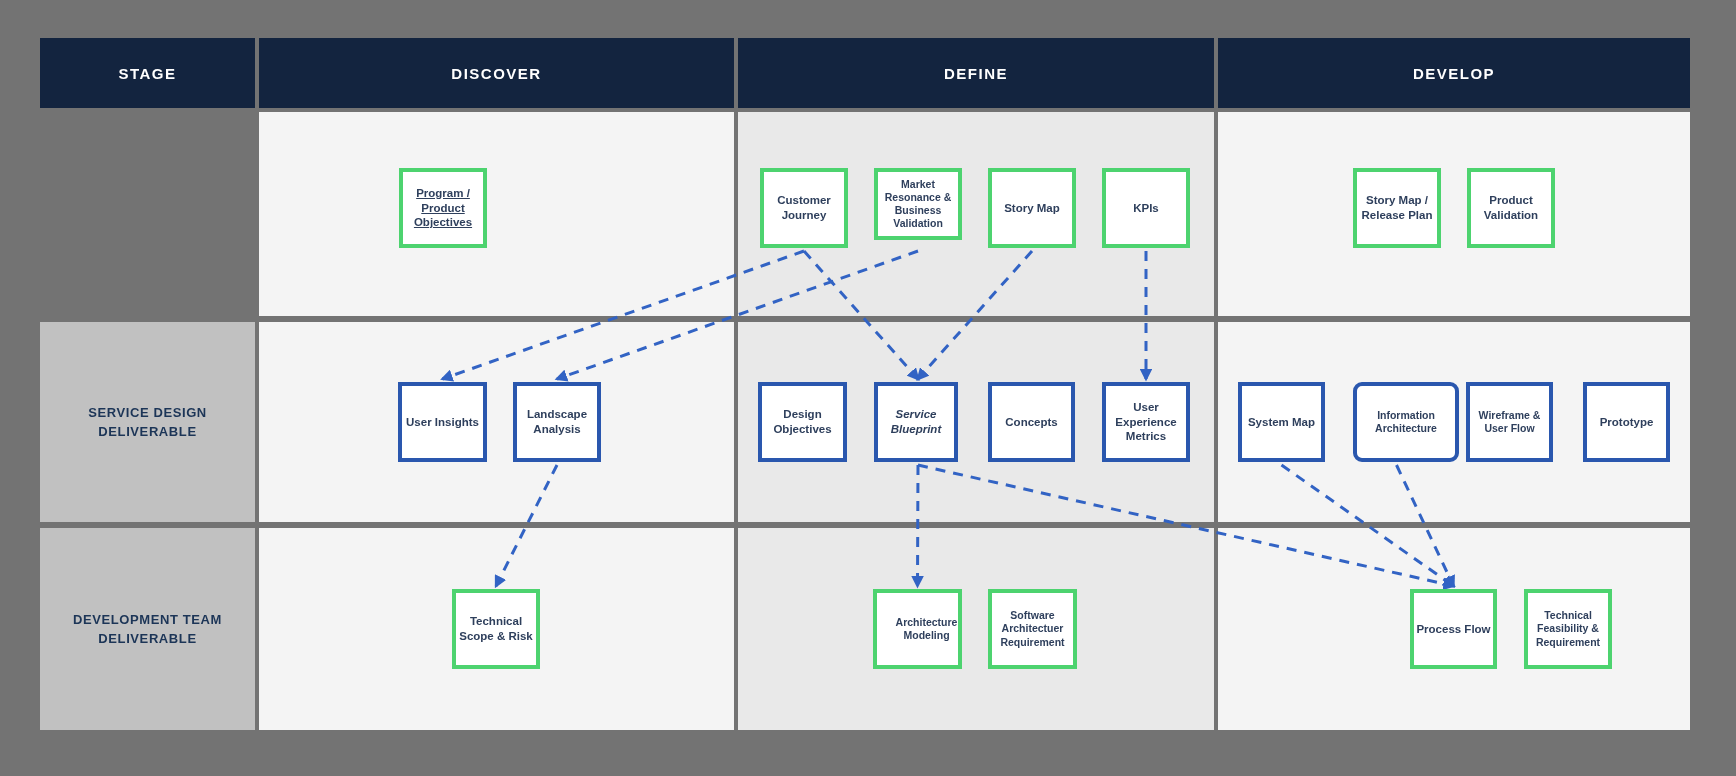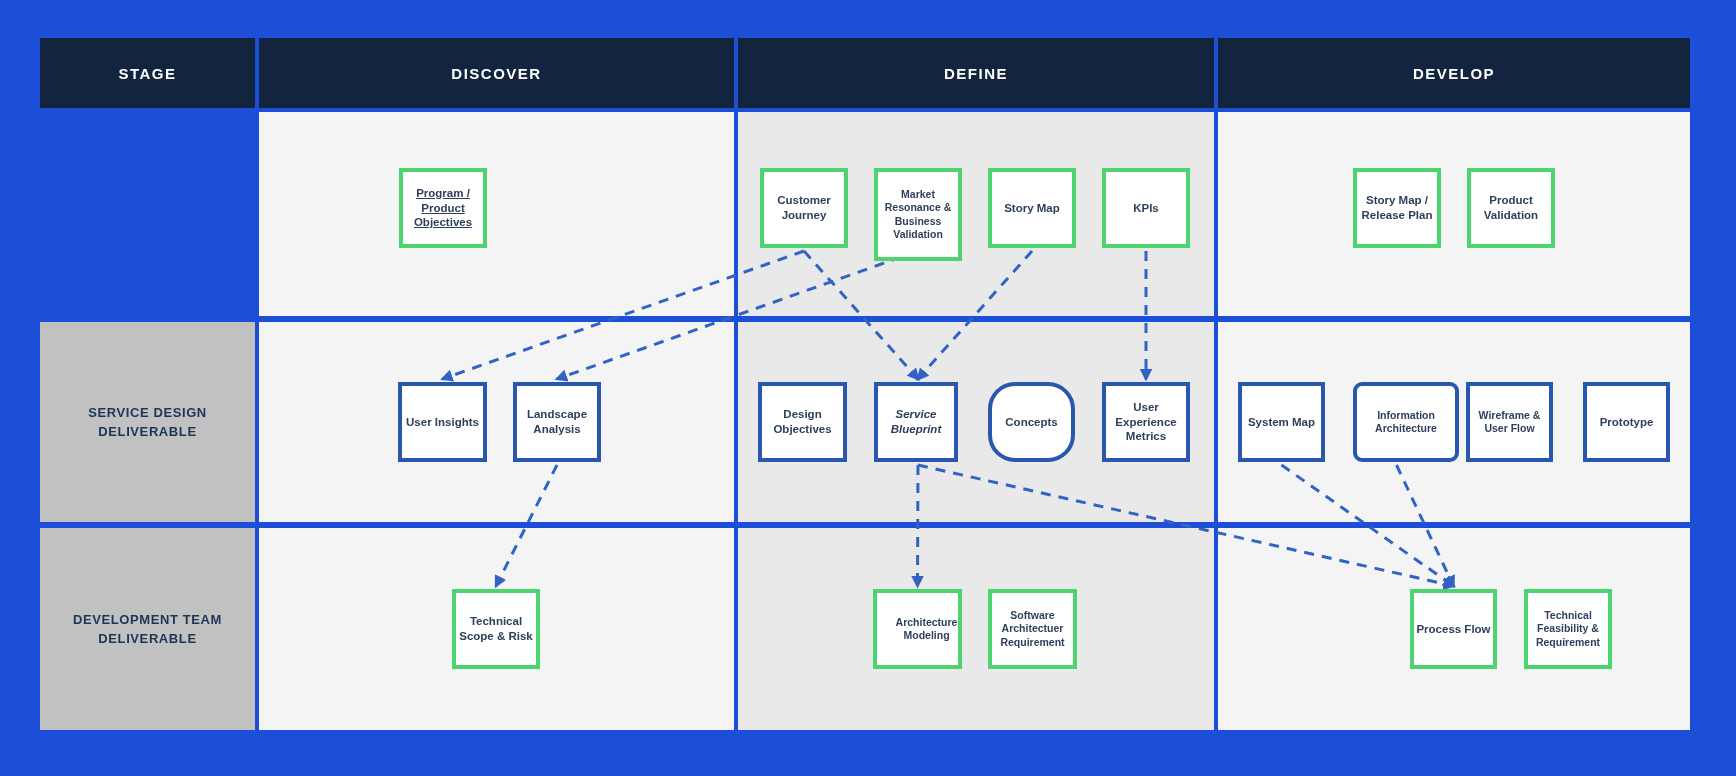--- a/index.html
+++ b/index.html
@@ -1,19 +1,19 @@
 <!DOCTYPE html>
 <html><head>
 <meta charset="utf-8">
 <style>
   html,body{margin:0;padding:0;background:#ffffff;}
   .canvas{
     position:relative;
     width:1736px;height:776px;
-    background:#1d4ed8;
+    background:#737373;
     font-family:"Liberation Sans", sans-serif;
     overflow:hidden;
   }
   .cell{position:absolute;box-sizing:border-box;display:flex;align-items:center;justify-content:center;text-align:center;}
   
   .c-stage{left:40px;width:215px;}
   .c-discover{left:259px;width:475px;}
   .c-define{left:738px;width:476px;}
   .c-develop{left:1218px;width:472px;}
   
@@ -81,21 +81,21 @@
       <line x1="1396.5" y1="465" x2="1453.5" y2="586" stroke="#3263c4" stroke-width="3" stroke-dasharray="10 8" marker-end="url(#arrow)"></line>
     </svg>
 
   <div id="nodes">
       <div class="node product" style="left: 399px; top: 168px; width: 88px; height: 80px; text-decoration: underline;">
         <span>Program / Product Objectives</span>
       </div>
       <div class="node product" style="left: 760px; top: 168px; width: 88px; height: 80px;">
         <span>Customer Journey</span>
       </div>
-      <div class="node product sm" style="left: 874px; top: 168px; width: 88px; height: 93px;">
+      <div class="node product sm" style="left: 874px; top: 168px; width: 88px; height: 72px;">
         <span>Market Resonance &amp; Business Validation</span>
       </div>
       <div class="node product" style="left: 988px; top: 168px; width: 88px; height: 80px;">
         <span>Story Map</span>
       </div>
       <div class="node product" style="left: 1102px; top: 168px; width: 88px; height: 80px;">
         <span>KPIs</span>
       </div>
       <div class="node product" style="left: 1353px; top: 168px; width: 88px; height: 80px;">
         <span>Story Map / Release Plan</span>
@@ -108,21 +108,21 @@
       </div>
       <div class="node service" style="left: 513px; top: 382px; width: 88px; height: 80px;">
         <span>Landscape Analysis</span>
       </div>
       <div class="node service" style="left: 758px; top: 382px; width: 89px; height: 80px;">
         <span>Design Objectives</span>
       </div>
       <div class="node service" style="left: 874px; top: 382px; width: 84px; height: 80px; font-style: italic;">
         <span>Service Blueprint</span>
       </div>
-      <div class="node service" style="left: 988px; top: 382px; width: 87px; height: 80px; border-radius: 27px;">
+      <div class="node service" style="left: 988px; top: 382px; width: 87px; height: 80px;">
         <span>Concepts</span>
       </div>
       <div class="node service" style="left: 1102px; top: 382px; width: 88px; height: 80px;">
         <span>User Experience Metrics</span>
       </div>
       <div class="node service" style="left: 1238px; top: 382px; width: 87px; height: 80px;">
         <span>System Map</span>
       </div>
       <div class="node service sm" style="left: 1353px; top: 382px; width: 106px; height: 80px; border-radius: 9px;">
         <span>Information Architecture</span>

